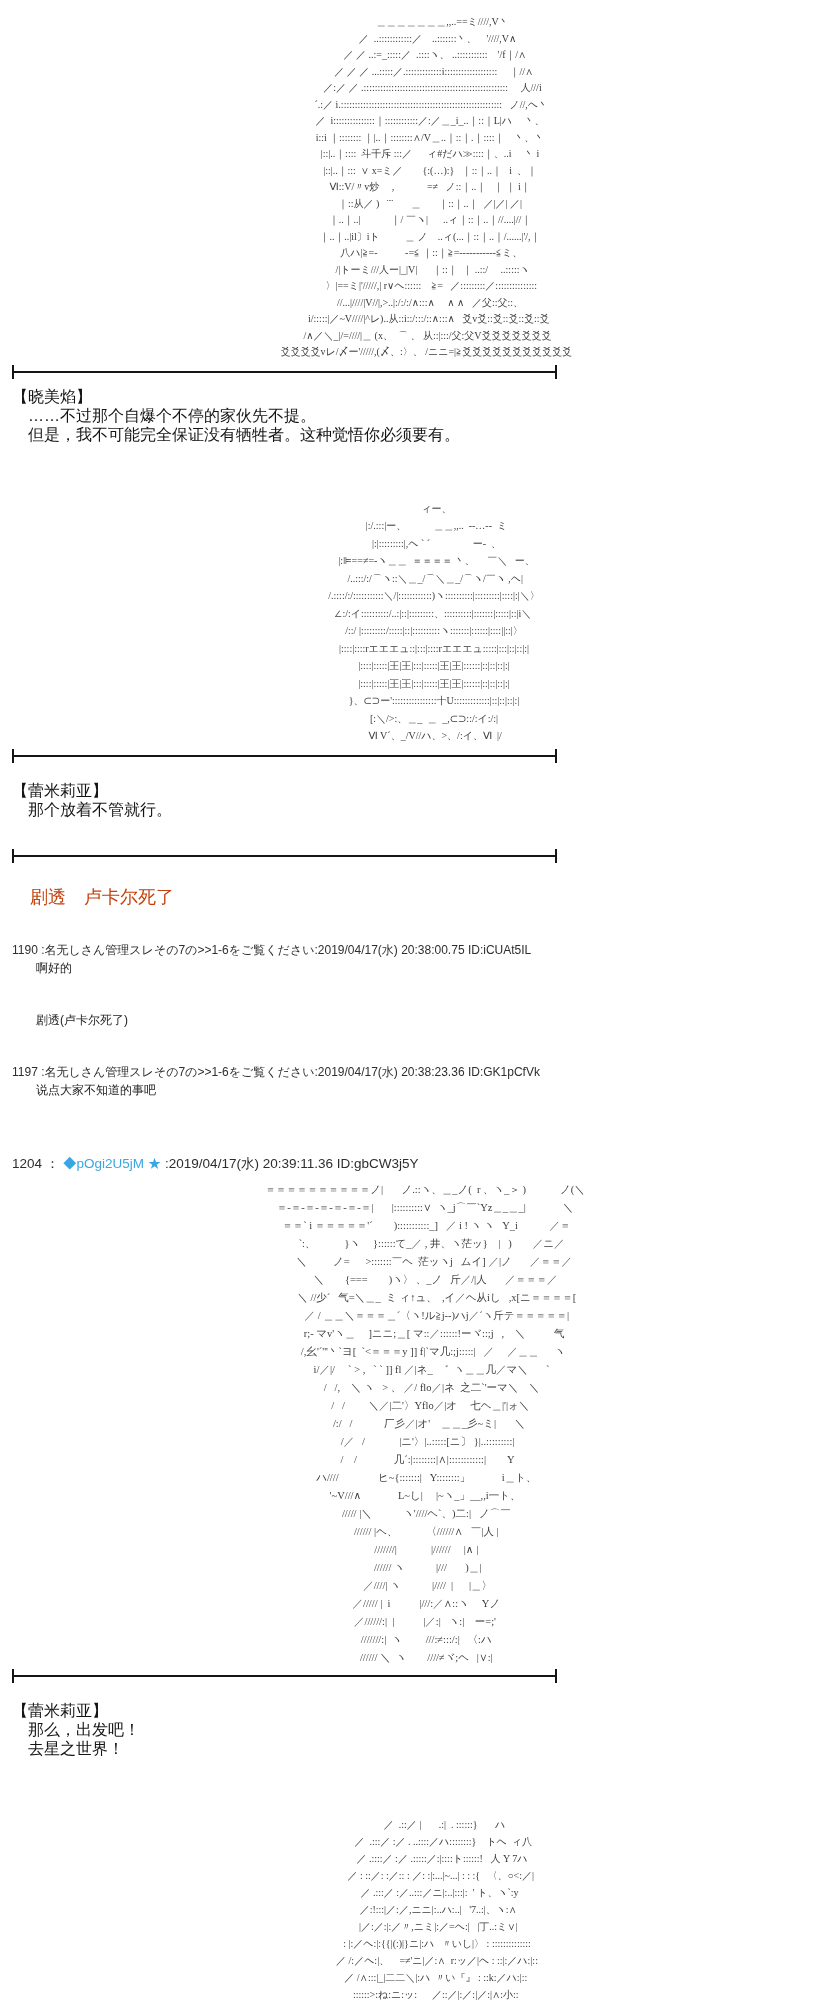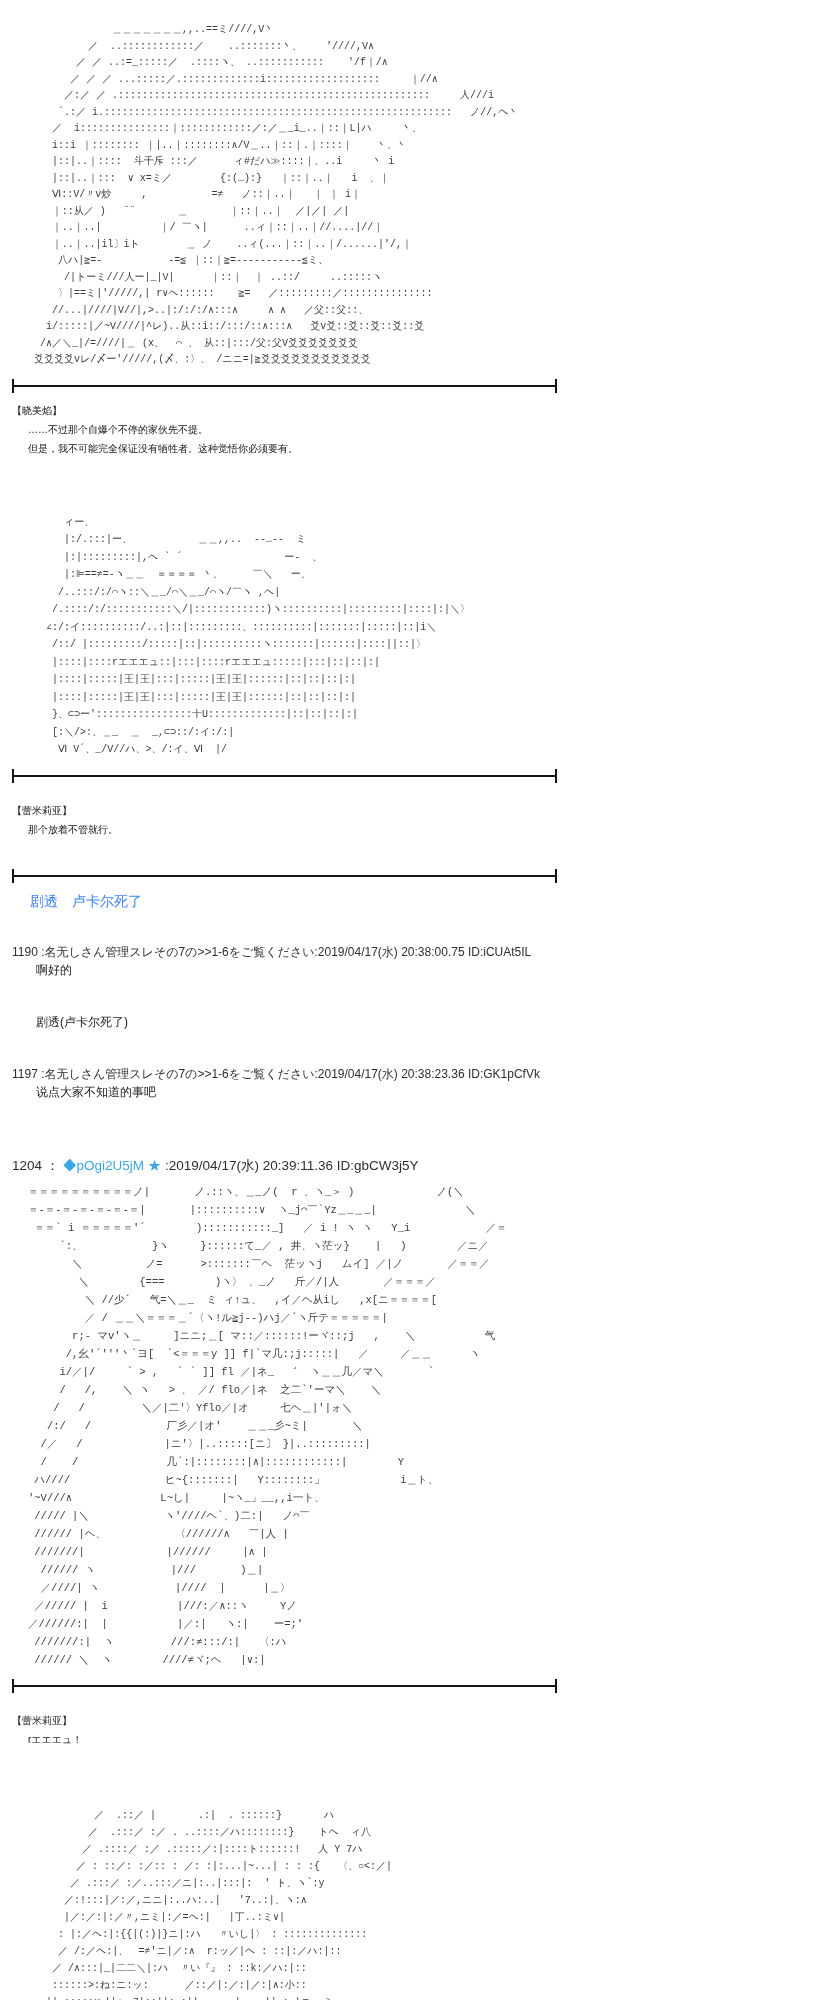--- a/index.html
+++ b/index.html
@@ -6,24 +6,25 @@
     margin: 0; padding: 0;
     width: 838px; height: 2000px;
     overflow: hidden;
     background: #ffffff;
     color: #1f1f1f;
     font-family: "Liberation Sans", sans-serif;
   }
   .page { padding: 6px 0 0 12px; }
 
   pre.aa {
-    margin: 16px;
-    font-family: Liberation Mono, monospace;
+    margin: 8px;
+    font-family: Liberation Serif, serif;
     color: #3a3a3a;
     white-space: pre;
+    text-align: center;
   }
   #aa1 { font-size: 10px;   line-height: 16.5px; }
   #aa2 { font-size: 10px;   line-height: 17.5px; margin-top: 56px; margin-left: 16px; }
   #aa3 { font-size: 10.5px; line-height: 18px;   margin-top: 8px; }
   #aa4 { font-size: 10px;   line-height: 17px;   margin-top: 58px; margin-left: 22px; }
 
   .divider {
     position: relative;
     height: 2px; width: 545px;
     background: #151515;
@@ -34,25 +35,25 @@
     position: absolute; top: -6px;
     width: 2px; height: 14px;
     background: #151515;
   }
   .divider::before { left: 0; }
   .divider::after  { right: 0; }
   #divider-2 { margin-top: 10px; }
   #divider-3 { margin-top: 36px; }
   #divider-4 { margin-top: 8px; }
 
-  .dialogue { margin-top: 14px; font-size: 10px; line-height: 19px; color: #141414; }
+  .dialogue { margin-top: 14px; font-size: 16px; line-height: 19px; color: #141414; }
   #dialogue-remilia-1, #dialogue-remilia-2 { margin-top: 24px; }
   .dialogue .line { padding-left: 16px; }
 
-  .spoiler { margin-top: 16px; padding-left: 18px; font-size: 14px; color: #3b82f6; }
+  .spoiler { margin-top: 28px; padding-left: 18px; font-size: 18px; color: #c2410c; }
 
   .post { margin-top: 34px; font-size: 12px; line-height: 18px; color: #2e2e2e; }
   #post-1190 { margin-top: 32px; }
   .post .body { color: #1d1d1d; padding-left: 24px; }
 
   .post-1204-header { margin-top: 56px; font-size: 13.5px; color: #2e2e2e; }
   .trip { font-weight: normal; }
 </style>
 </head>
 <body>
@@ -156,21 +157,22 @@
   ／////| ヽ            |////  |      |＿〉
  ／///// |  i           |///:／∧::ヽ     Yノ
 ／//////:|  |           |／:|   ヽ:|    ー=;'
  ///////:|  ヽ         ///:≠:::/:|   〈:ハ
  ////// ＼  ヽ        ////≠ヾ;ヘ   |∨:|</pre>
 
   <div class="divider" id="divider-4"></div>
 
   <div class="dialogue" id="dialogue-remilia-2">
     <div class="speaker">【蕾米莉亚】</div>
-    <div class="line">rエエエュ！</div>
+    <div class="line">那么，出发吧！</div>
+    <div class="line">去星之世界！</div>
   </div>
 
   <pre id="aa4" class="aa">          ／  .::／ |       .:|  . ::::::}       ハ
          ／  .:::／ :／ . ..::::／ハ::::::::}    トヘ  ィ八
         ／ .::::／ :／ .:::::／:|::::ト::::::!   人 Y 7ハ
        ／ : ::／: :／:: : ／: :|:...|~...| : : :{   〈、○&lt;:／|
       ／ .:::／ :／..:::／ニ|:..|:::|:  ′ ト、ヽ`:y
      ／:!:::|／:／,ニニ|:..ハ:..|   '7..:|、ヽ:∧
      |／:／:|:／〃,ニミ|:／=ヘ:|   |丁..:ミ∨|
     : |:／ヘ:|:{{|(:)|}ニ|:ハ   〃いし|〉 : ::::::::::::::

